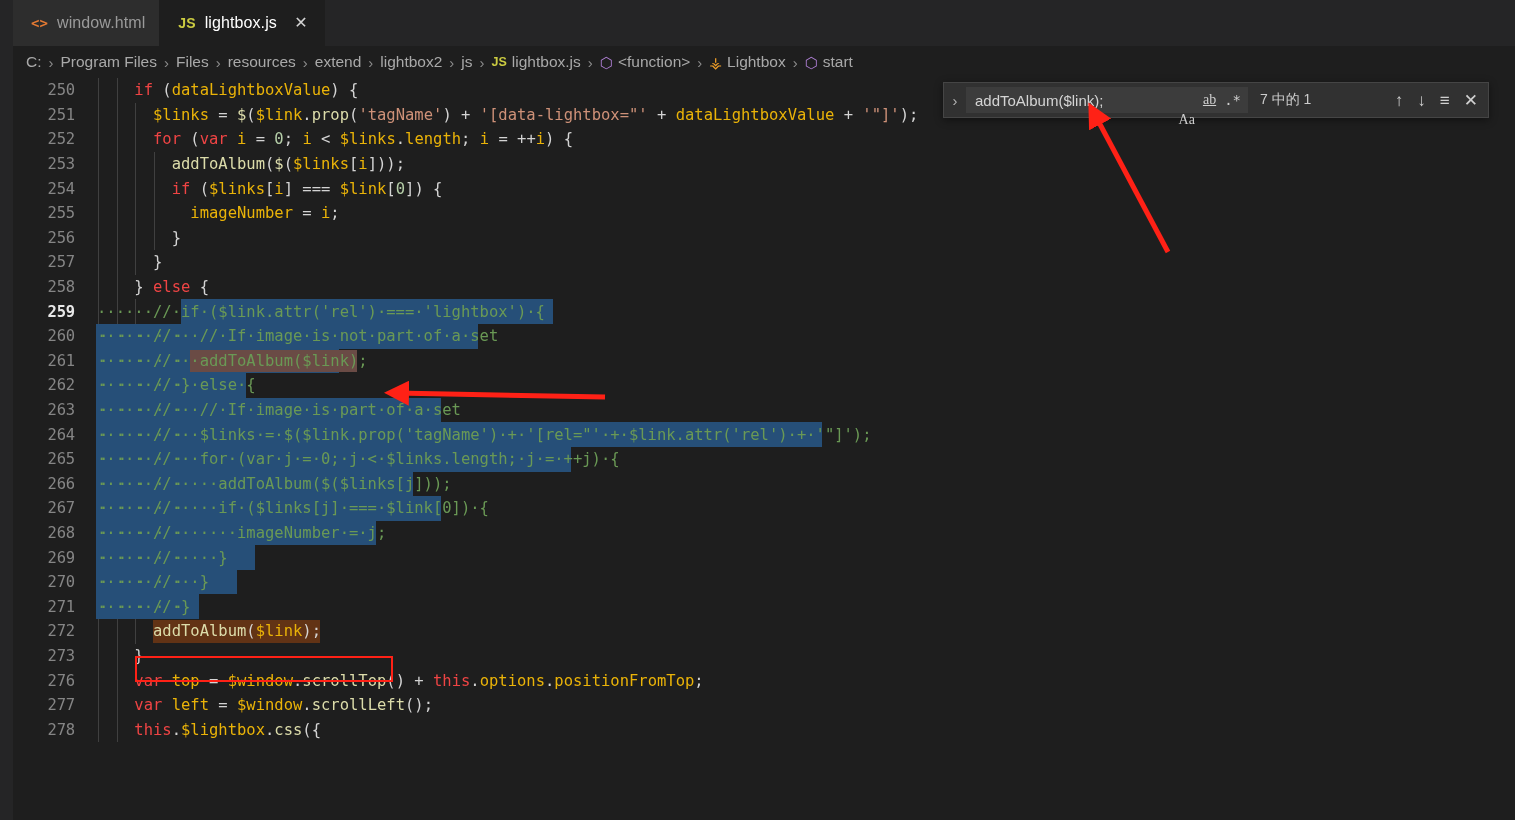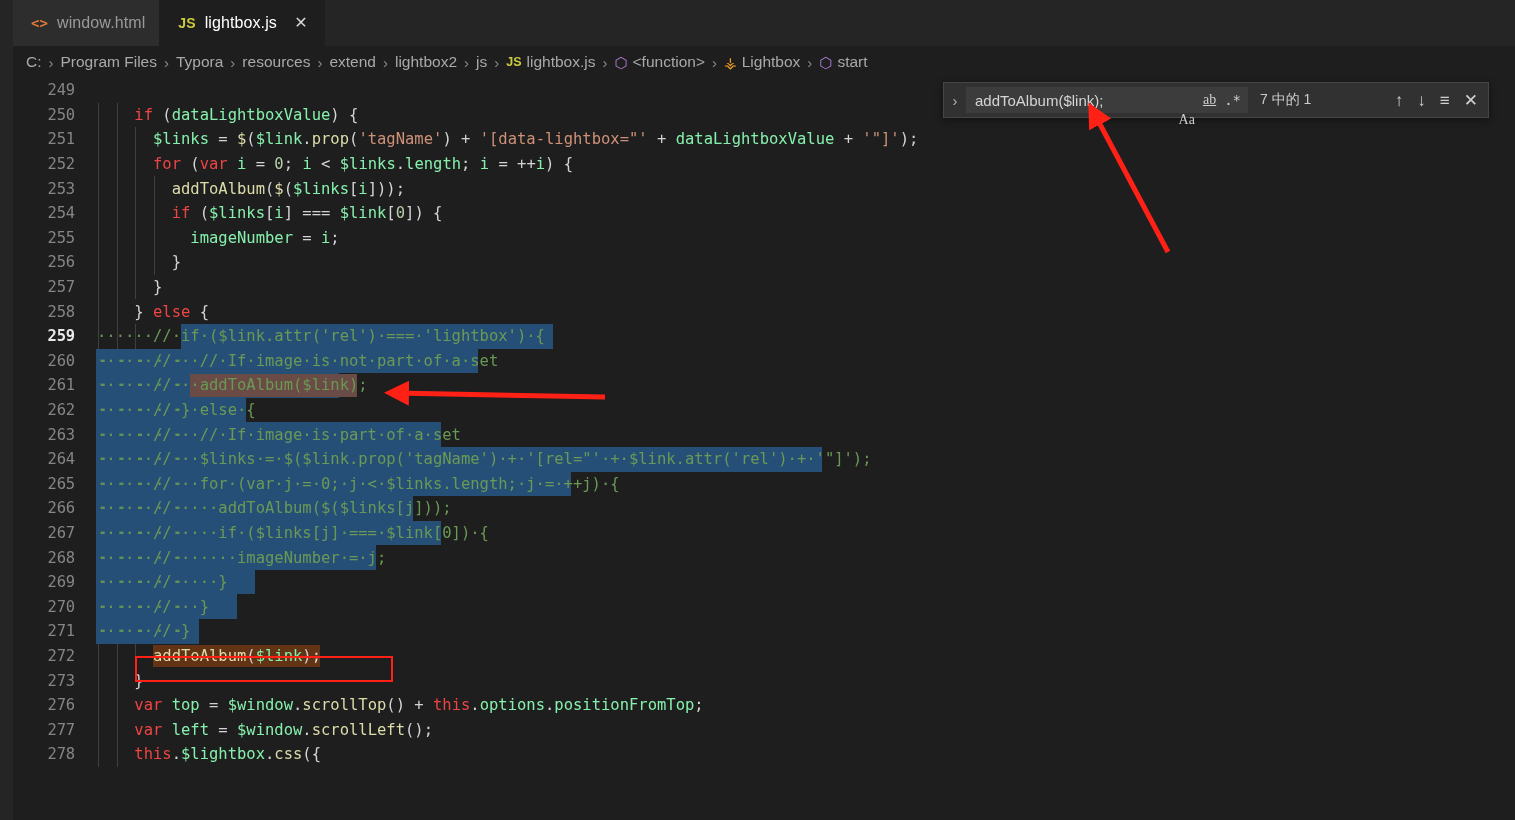--- a/index.html
+++ b/index.html
@@ -88,21 +88,21 @@
 
   
   .selband{
     position:absolute; top:0; height:24.6px; background:#264f78; z-index:0;
   }
   .gutter-sel{
     position:absolute; top:0; height:24.6px; background:#264f78; z-index:0;
   }
 
   
-  .c-kw{color:#ef4444}  .c-kw2{color:#ef4444}  .c-var{color:#86efac}
+  .c-kw{color:#ef4444}  .c-kw2{color:#ef4444}  .c-var{color:#eab308}
   .c-fn{color:#dcdcaa}  .c-str{color:#ce9178}  .c-num{color:#b5cea8}
   .c-op{color:#d4d4d4}  .c-cm{color:#6a9955}
 
   
   .findw{
     position:absolute; right:26px; top:82px; width:546px; height:36px;
     background:#313131; border:1px solid #454545;
     box-shadow:0 2px 8px rgba(0,0,0,.45);
     display:flex; align-items:center; z-index:10;
     font-family:"Liberation Sans", sans-serif;
@@ -165,21 +165,21 @@
   <div class="breadcrumb" id="breadcrumb">
       <span class="bc-item">
         <span>C:</span>
       </span>
       <span class="bc-sep">›</span>
       <span class="bc-item">
         <span>Program Files</span>
       </span>
       <span class="bc-sep">›</span>
       <span class="bc-item">
-        <span>Typora</span>
+        <span>Files</span>
       </span>
       <span class="bc-sep">›</span>
       <span class="bc-item">
         <span>resources</span>
       </span>
       <span class="bc-sep">›</span>
       <span class="bc-item">
         <span>extend</span>
       </span>
       <span class="bc-sep">›</span>
@@ -206,21 +206,20 @@
         <span>Lightbox</span>
       </span>
       <span class="bc-sep">›</span>
       <span class="bc-item">
         <span class="bc-ic sym-cube">⬡</span>
         <span>start</span>
       </span>
     </div>
 
   <div class="editor" id="editor">
-      <div class="row"><div class="ln">249</div><div class="code"><div class="code-inner" style="z-index: 2;"></div></div></div>
       <div class="row"><div class="ln">250</div><div class="code"><div class="guide" style="left: 1px;"></div><div class="guide" style="left: 19.6px;"></div><div class="code-inner" style="z-index: 2;"><span class="c-op">    </span><span class="c-kw">if</span><span class="c-op"> (</span><span class="c-var">dataLightboxValue</span><span class="c-op">) {</span></div></div></div>
       <div class="row"><div class="ln">251</div><div class="code"><div class="guide" style="left: 1px;"></div><div class="guide" style="left: 19.6px;"></div><div class="guide" style="left: 38.2px;"></div><div class="code-inner" style="z-index: 2;"><span class="c-op">      </span><span class="c-var">$links</span><span class="c-op"> = </span><span class="c-fn">$</span><span class="c-op">(</span><span class="c-var">$link</span><span class="c-op">.</span><span class="c-fn">prop</span><span class="c-op">(</span><span class="c-str">'tagName'</span><span class="c-op">) + </span><span class="c-str">'[data-lightbox="'</span><span class="c-op"> + </span><span class="c-var">dataLightboxValue</span><span class="c-op"> + </span><span class="c-str">'"]'</span><span class="c-op">);</span></div></div></div>
       <div class="row"><div class="ln">252</div><div class="code"><div class="guide" style="left: 1px;"></div><div class="guide" style="left: 19.6px;"></div><div class="guide" style="left: 38.2px;"></div><div class="code-inner" style="z-index: 2;"><span class="c-op">      </span><span class="c-kw">for</span><span class="c-op"> (</span><span class="c-kw2">var</span><span class="c-op"> </span><span class="c-var">i</span><span class="c-op"> = </span><span class="c-num">0</span><span class="c-op">; </span><span class="c-var">i</span><span class="c-op"> &lt; </span><span class="c-var">$links</span><span class="c-op">.</span><span class="c-var">length</span><span class="c-op">; </span><span class="c-var">i</span><span class="c-op"> = ++</span><span class="c-var">i</span><span class="c-op">) {</span></div></div></div>
       <div class="row"><div class="ln">253</div><div class="code"><div class="guide" style="left: 1px;"></div><div class="guide" style="left: 19.6px;"></div><div class="guide" style="left: 38.2px;"></div><div class="guide" style="left: 56.8px;"></div><div class="code-inner" style="z-index: 2;"><span class="c-op">        </span><span class="c-fn">addToAlbum</span><span class="c-op">(</span><span class="c-fn">$</span><span class="c-op">(</span><span class="c-var">$links</span><span class="c-op">[</span><span class="c-var">i</span><span class="c-op">]));</span></div></div></div>
       <div class="row"><div class="ln">254</div><div class="code"><div class="guide" style="left: 1px;"></div><div class="guide" style="left: 19.6px;"></div><div class="guide" style="left: 38.2px;"></div><div class="guide" style="left: 56.8px;"></div><div class="code-inner" style="z-index: 2;"><span class="c-op">        </span><span class="c-kw">if</span><span class="c-op"> (</span><span class="c-var">$links</span><span class="c-op">[</span><span class="c-var">i</span><span class="c-op">] === </span><span class="c-var">$link</span><span class="c-op">[</span><span class="c-num">0</span><span class="c-op">]) {</span></div></div></div>
       <div class="row"><div class="ln">255</div><div class="code"><div class="guide" style="left: 1px;"></div><div class="guide" style="left: 19.6px;"></div><div class="guide" style="left: 38.2px;"></div><div class="guide" style="left: 56.8px;"></div><div class="code-inner" style="z-index: 2;"><span class="c-op">          </span><span class="c-var">imageNumber</span><span class="c-op"> = </span><span class="c-var">i</span><span class="c-op">;</span></div></div></div>
       <div class="row"><div class="ln">256</div><div class="code"><div class="guide" style="left: 1px;"></div><div class="guide" style="left: 19.6px;"></div><div class="guide" style="left: 38.2px;"></div><div class="guide" style="left: 56.8px;"></div><div class="code-inner" style="z-index: 2;"><span class="c-op">        }</span></div></div></div>
       <div class="row"><div class="ln">257</div><div class="code"><div class="guide" style="left: 1px;"></div><div class="guide" style="left: 19.6px;"></div><div class="guide" style="left: 38.2px;"></div><div class="code-inner" style="z-index: 2;"><span class="c-op">      }</span></div></div></div>
       <div class="row"><div class="ln">258</div><div class="code"><div class="guide" style="left: 1px;"></div><div class="guide" style="left: 19.6px;"></div><div class="code-inner" style="z-index: 2;"><span class="c-op">    } </span><span class="c-kw">else</span><span class="c-op"> {</span></div></div></div>
       <div class="row"><div class="ln cur">259</div><div class="code"><div class="guide" style="left: 1px;"></div><div class="guide" style="left: 19.6px;"></div><div class="guide" style="left: 38.2px;"></div><div class="selband" style="left: 83.7px; width: 372px;"></div><div class="code-inner" style="z-index: 2;"><span class="c-cm">······//·if·($link.attr('rel')·===·'lightbox')·{</span></div></div></div>

